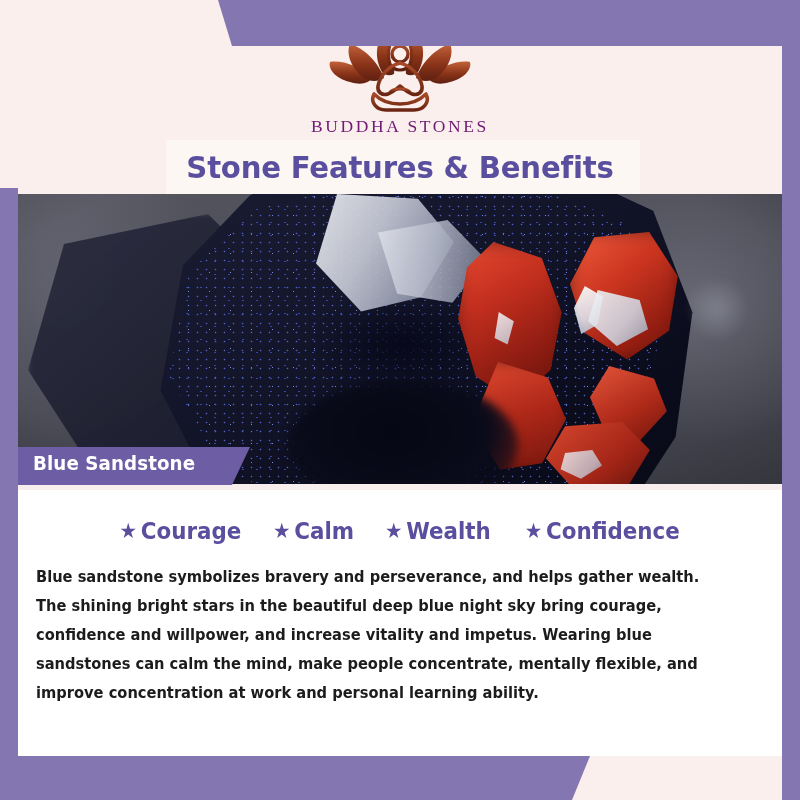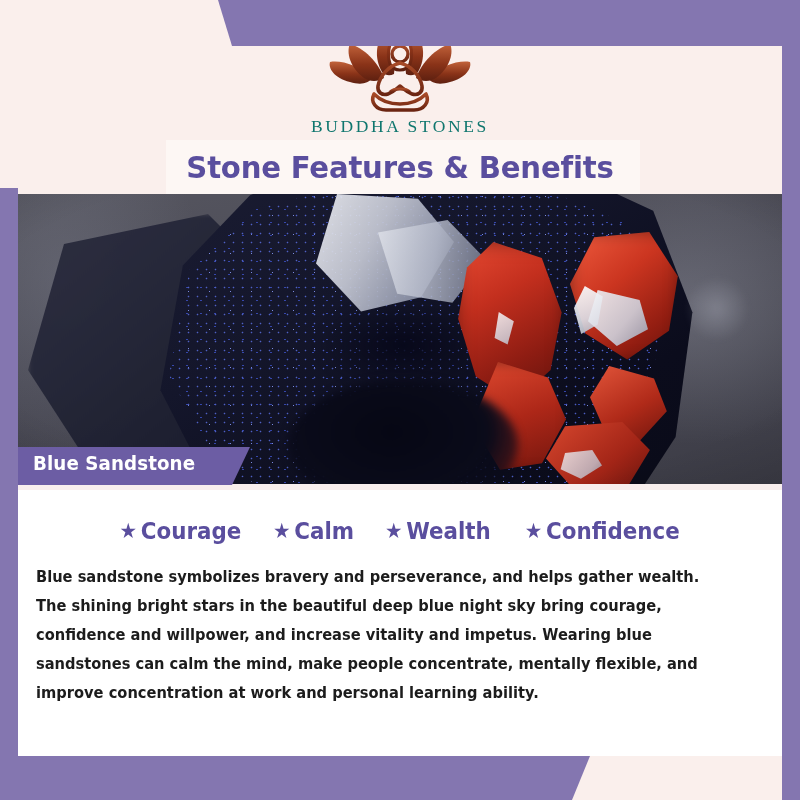--- a/index.html
+++ b/index.html
@@ -80,21 +80,21 @@
   .logo-mark {
     display: block;
     margin: 0 auto;
   }
   .logo-text {
     display: block;
     margin-top: 2px;
     font-family: "Liberation Serif", serif;
     font-size: 17.5px;
     letter-spacing: 2.6px;
-    color: #0f766e;
+    color: #701a75;
     font-weight: 400;
   }
 
   .title-band {
     position: absolute;
     top: 140px;
     left: 166px;
     width: 474px;
     height: 54px;
     background: #fdf7f4;

